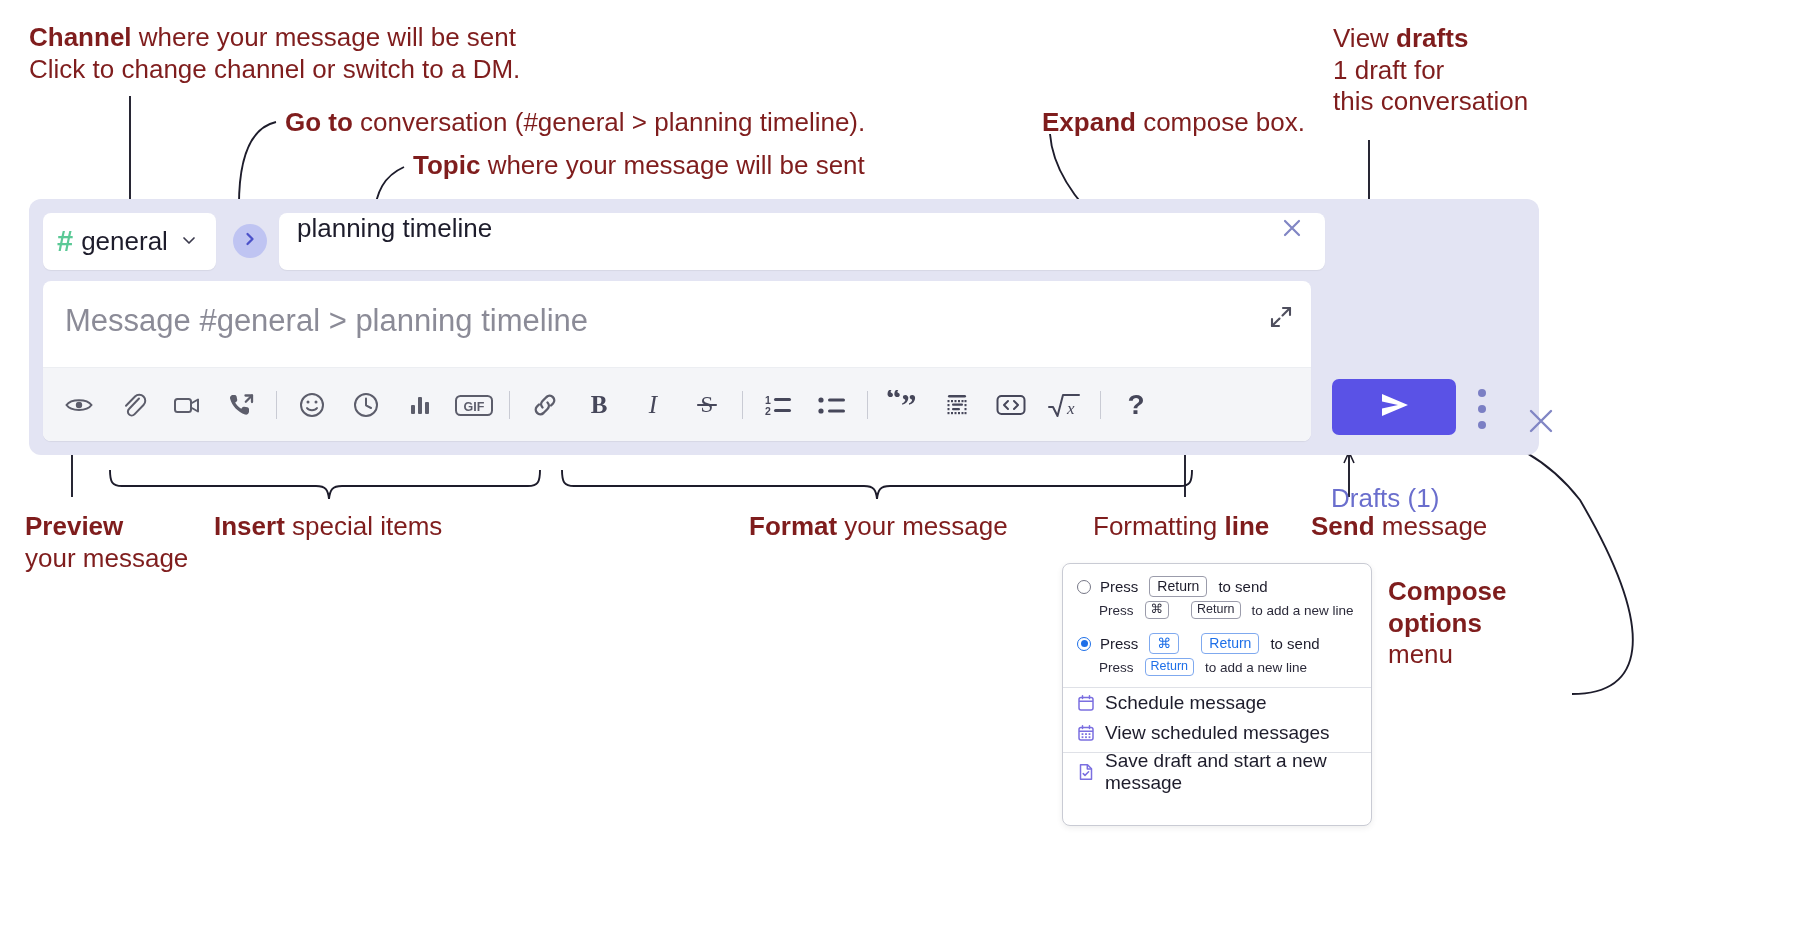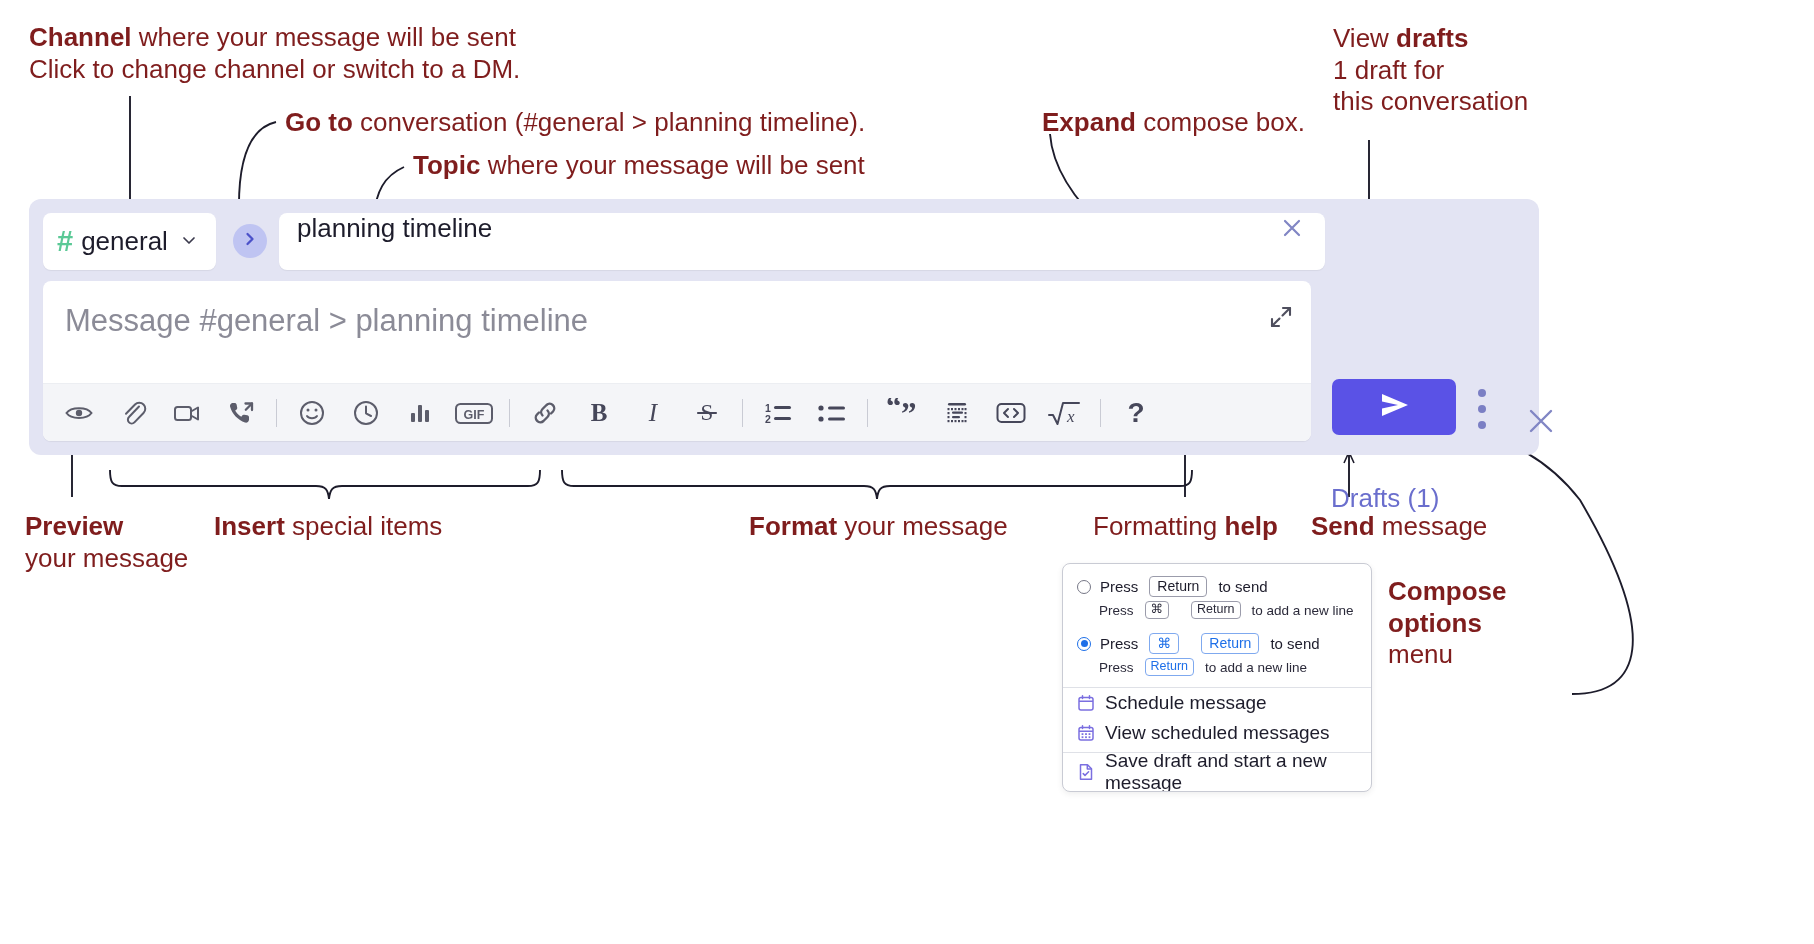--- a/index.html
+++ b/index.html
@@ -60,21 +60,21 @@
     position: absolute; left: 14px; top: 82px;
     width: 1268px; height: 160px;
     background: #ffffff; border-radius: 8px;
     box-shadow: 0 1px 1px rgba(0,0,0,.06);
     overflow: hidden;
   }
   .placeholder { position: absolute; left: 22px; top: 22px; font-size: 31px; color: #8b8b97; }
   .expand-btn { position: absolute; right: 16px; top: 22px; width: 28px; height: 28px; color: #5b5b6b; }
 
   .toolbar {
-    position: absolute; left: 0; bottom: 0; width: 100%; height: 58px;
+    position: absolute; left: 0; bottom: 0; width: 100%; height: 74px;
     background: #f4f5f8; border-top: 1px solid #eceef2;
     display: flex; align-items: center; padding-left: 14px; gap: 0;
   }
   .tbtn {
     width: 44px; height: 44px; display: flex; align-items: center; justify-content: center;
     color: #5c5d6b; margin-right: 10px;
   }
   .tbtn.q { font-size: 28px; font-weight: 700; color: #46475a; }
   .tsep { width: 1px; height: 28px; background: #c9cbd4; margin: 0 13px 0 3px; }
 
@@ -86,21 +86,21 @@
   .kebab { position: absolute; left: 1448px; top: 190px; width: 10px; height: 40px;
            display: flex; flex-direction: column; justify-content: space-between; align-items: center; }
   .kebab i { display: block; width: 8px; height: 8px; border-radius: 50%; background: #7b7fc4; }
 
   .drafts { position: absolute; left: 1302px; top: 284px; font-size: 26px; color: #6a6ecd; }
   .close-x { position: absolute; left: 1495px; top: 205px; width: 34px; height: 34px; color: #8186c4; }
 
   
   #popup {
     position: absolute; left: 1062px; top: 563px;
-    width: 310px; height: 229px;
+    width: 310px; height: 263px;
     background: #ffffff; border: 1px solid #c9cbd4; border-radius: 8px;
     box-shadow: 0 2px 6px rgba(0,0,0,.07);
     font-size: 15px; color: #1d1c2b;
     overflow: hidden;
   }
   .opt-row { display: flex; align-items: center; padding: 0 0 0 14px; height: 25px; }
   .opt-row.main { margin-top: 10px; }
   .opt-row.sub { padding-left: 36px; font-size: 13.5px; color: #2b2a3a; height: 22px; }
   .radio { width: 14px; height: 14px; border-radius: 50%; border: 1.6px solid #767786; margin-right: 9px; flex: none; }
   .radio.on { border-color: #1d6fe8; position: relative; }
@@ -147,21 +147,21 @@
 
   <div class="anno" style="left:214px; top:511px;">
     <b>Insert</b><span> special items</span>
   </div>
 
   <div class="anno" style="left:749px; top:511px;">
     <b>Format</b><span> your message</span>
   </div>
 
   <div class="anno" style="left:1093px; top:511px;">
-    <span>Formatting </span><b>help</b>
+    <span>Formatting </span><b>line</b>
   </div>
 
   <div class="anno" style="left:1311px; top:511px;">
     <b>Send</b><span> message</span>
   </div>
 
   <div class="anno" style="left:1388px; top:576px;">
     <div><b>Compose</b></div>
     <div><b>options</b></div>
     <div>menu</div>

